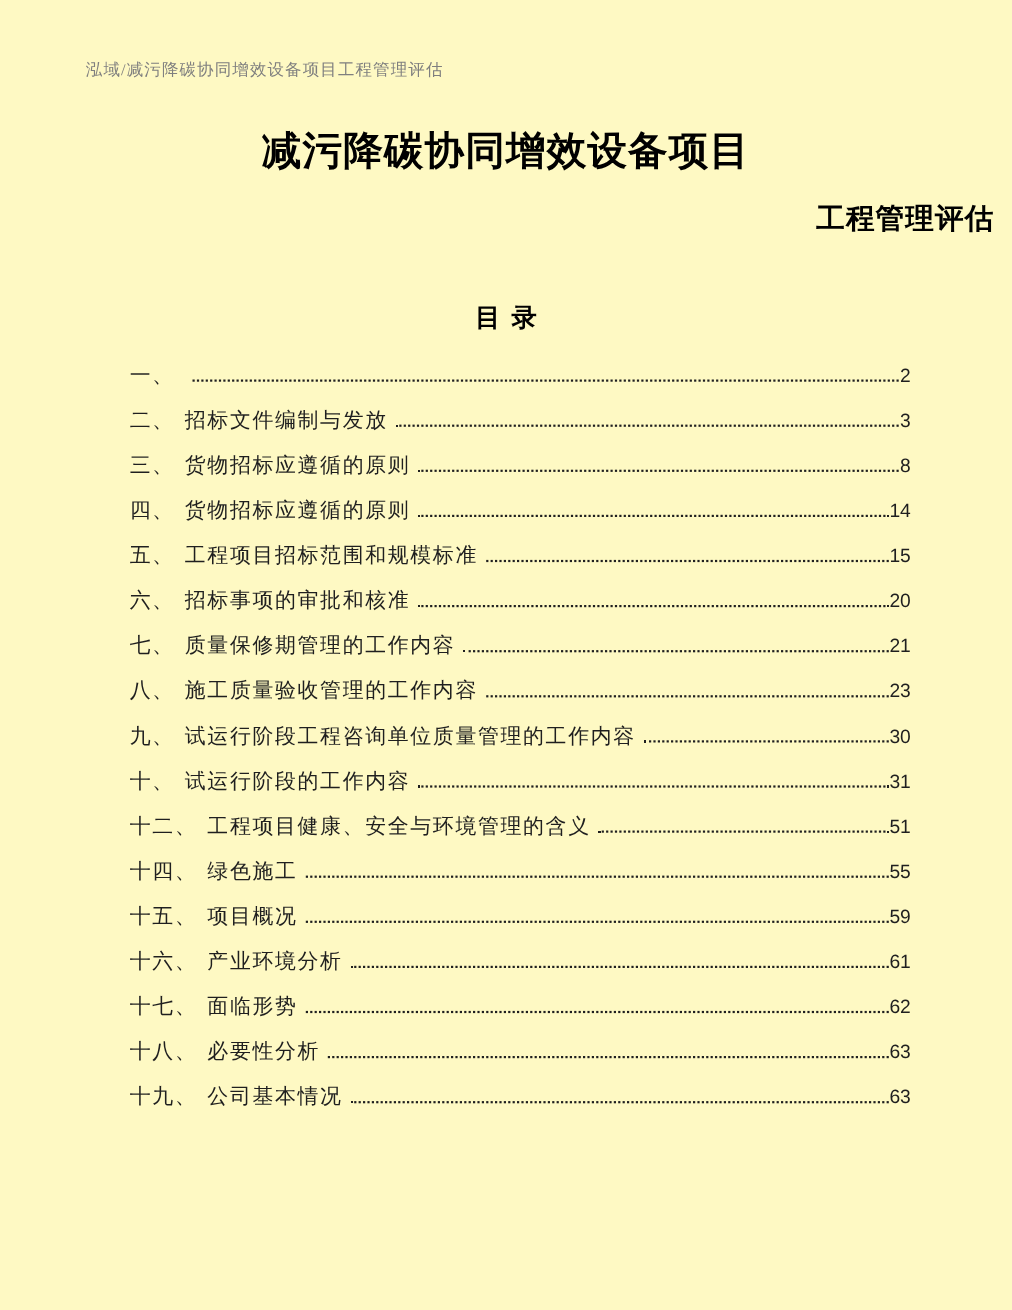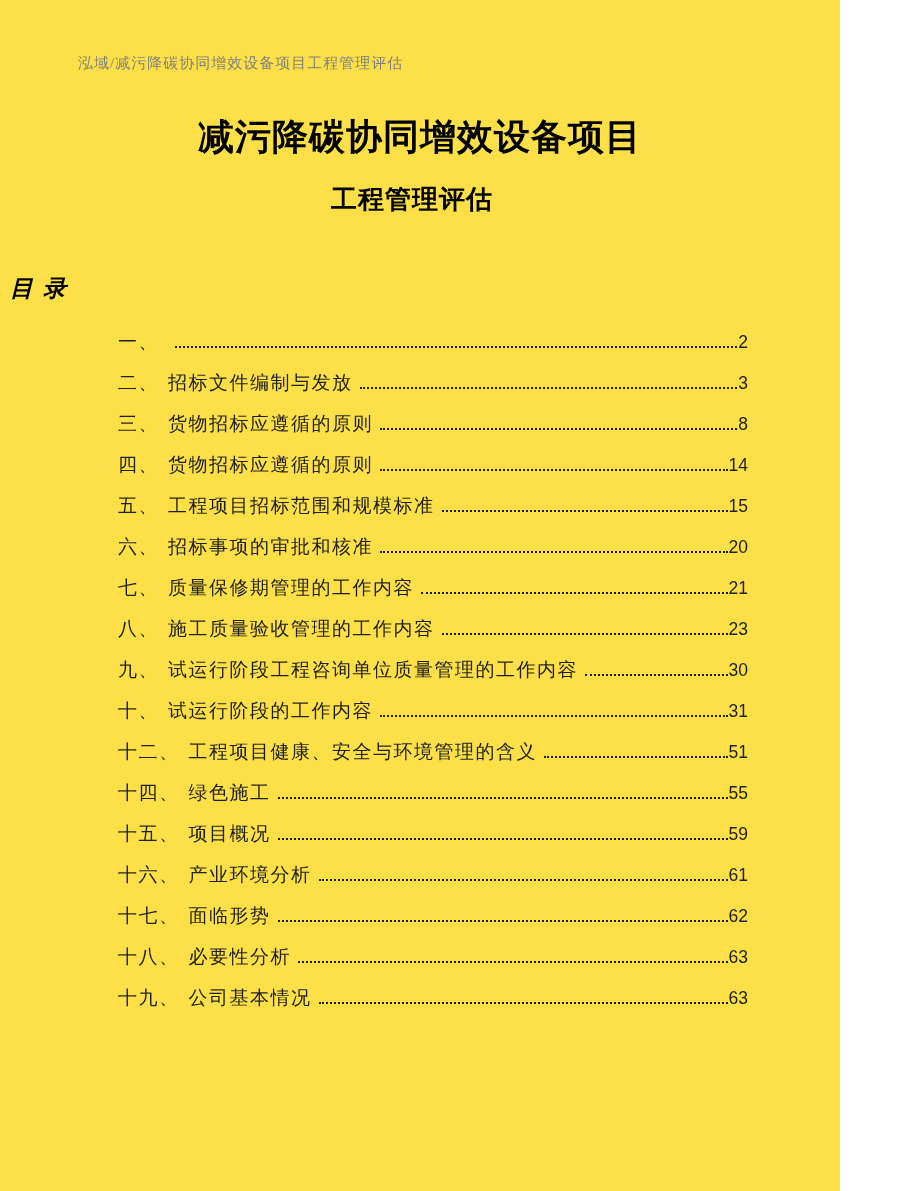--- a/index.html
+++ b/index.html
@@ -2,23 +2,23 @@
 <html lang="zh"><head>
 <meta charset="utf-8">
 <style>
   html, body {
     margin: 0;
     padding: 0;
     background: #ffffff;
   }
   .page {
     position: relative;
-    width: 840px;
+    width: 920px;
     height: 1191px;
-    background: #fde047;
+    background: #fef9c3;
     overflow: hidden;
     font-family: "Liberation Serif", serif;
   }
   .doc-header {
     position: absolute;
     top: 54px;
     left: 78px;
     font-size: 15px;
     letter-spacing: 1px;
     color: #7f7f7f;
@@ -32,38 +32,37 @@
     text-align: center;
     font-family: "Liberation Sans", sans-serif;
     font-weight: 700;
     font-size: 36px;
     line-height: 30px;
     letter-spacing: 1px;
     color: #000000;
   }
   .title-line2 {
     margin: 34px 16px 0 0;
-    text-align: center;
-    font-family: Liberation Sans, sans-serif;
+    text-align: right;
+    font-family: Liberation Serif, serif;
     font-weight: 700;
     font-size: 26px;
     line-height: 26px;
     letter-spacing: 1px;
     color: #000000;
   }
   .toc-heading {
     margin: 65px 0 0 0;
-    text-align: left;
+    text-align: center;
     font-weight: 700;
     font-size: 23px;
     line-height: 23px;
     letter-spacing: 10px;
     text-indent: 10px;
     color: #000000;
-    font-style: italic;
   }
   .toc-list {
     margin: 21px 92px 0 118px;
   }
   .toc-row {
     display: flex;
     align-items: baseline;
     height: 41px;
     line-height: 41px;
     font-size: 19px;

